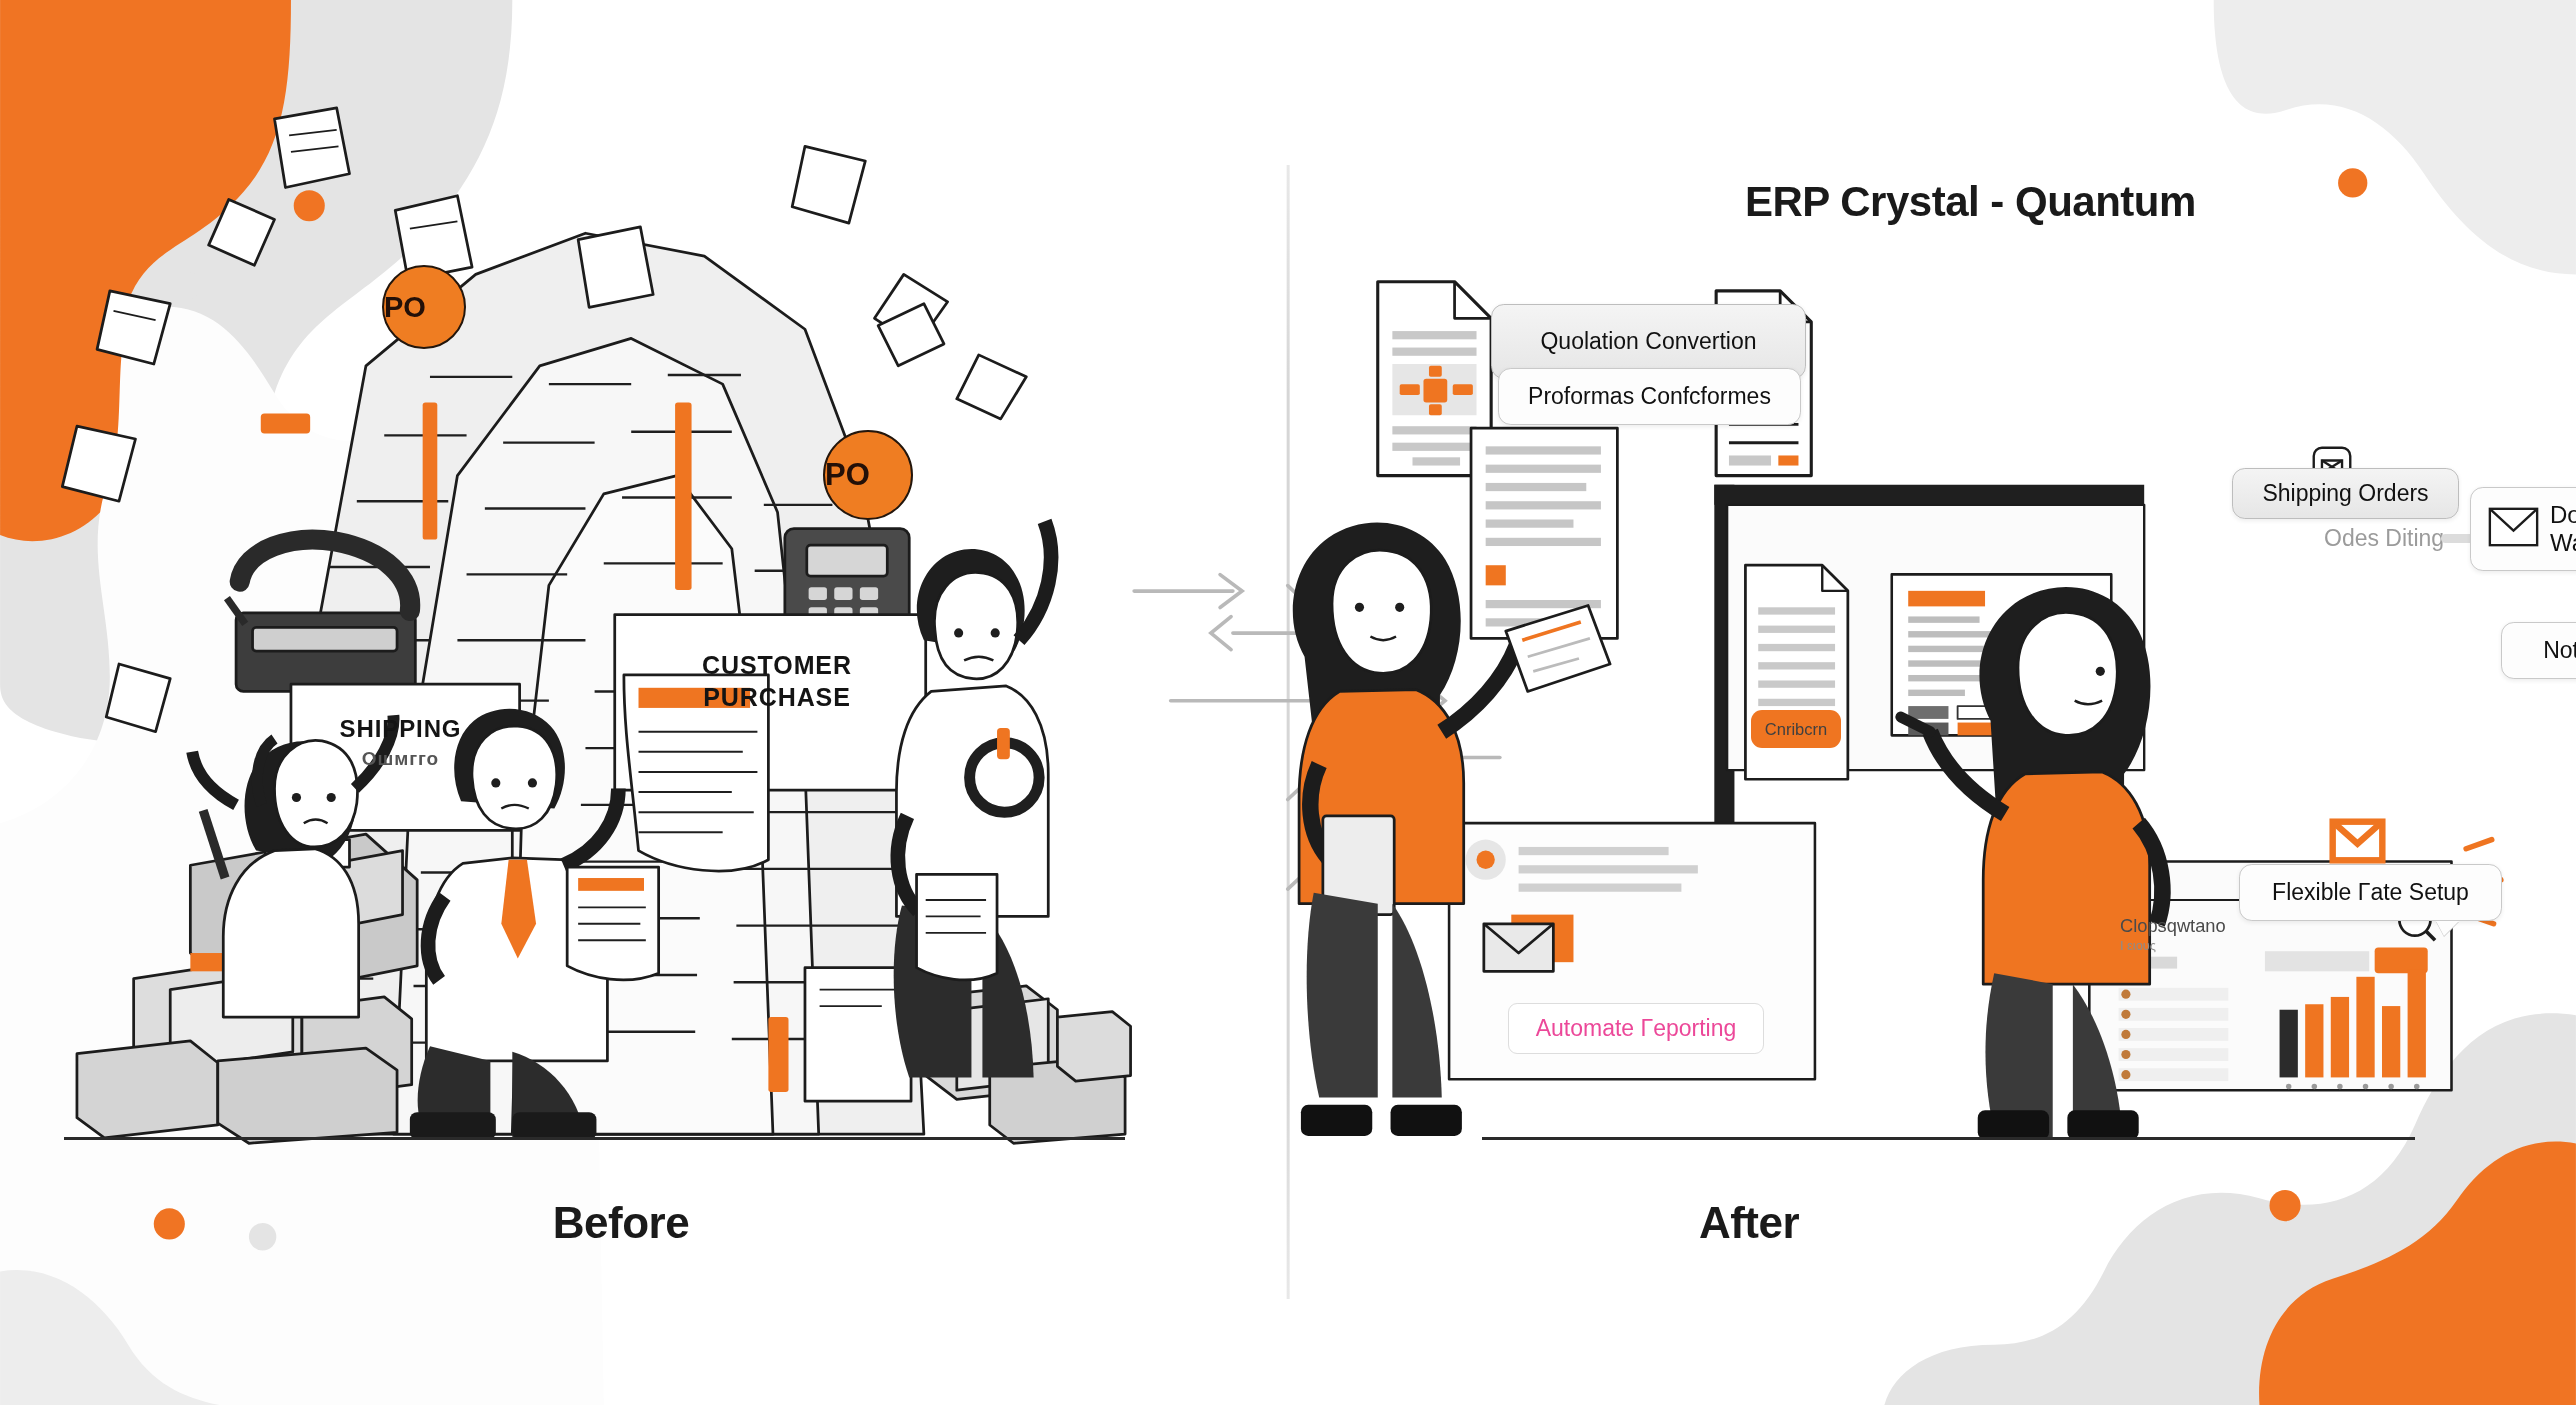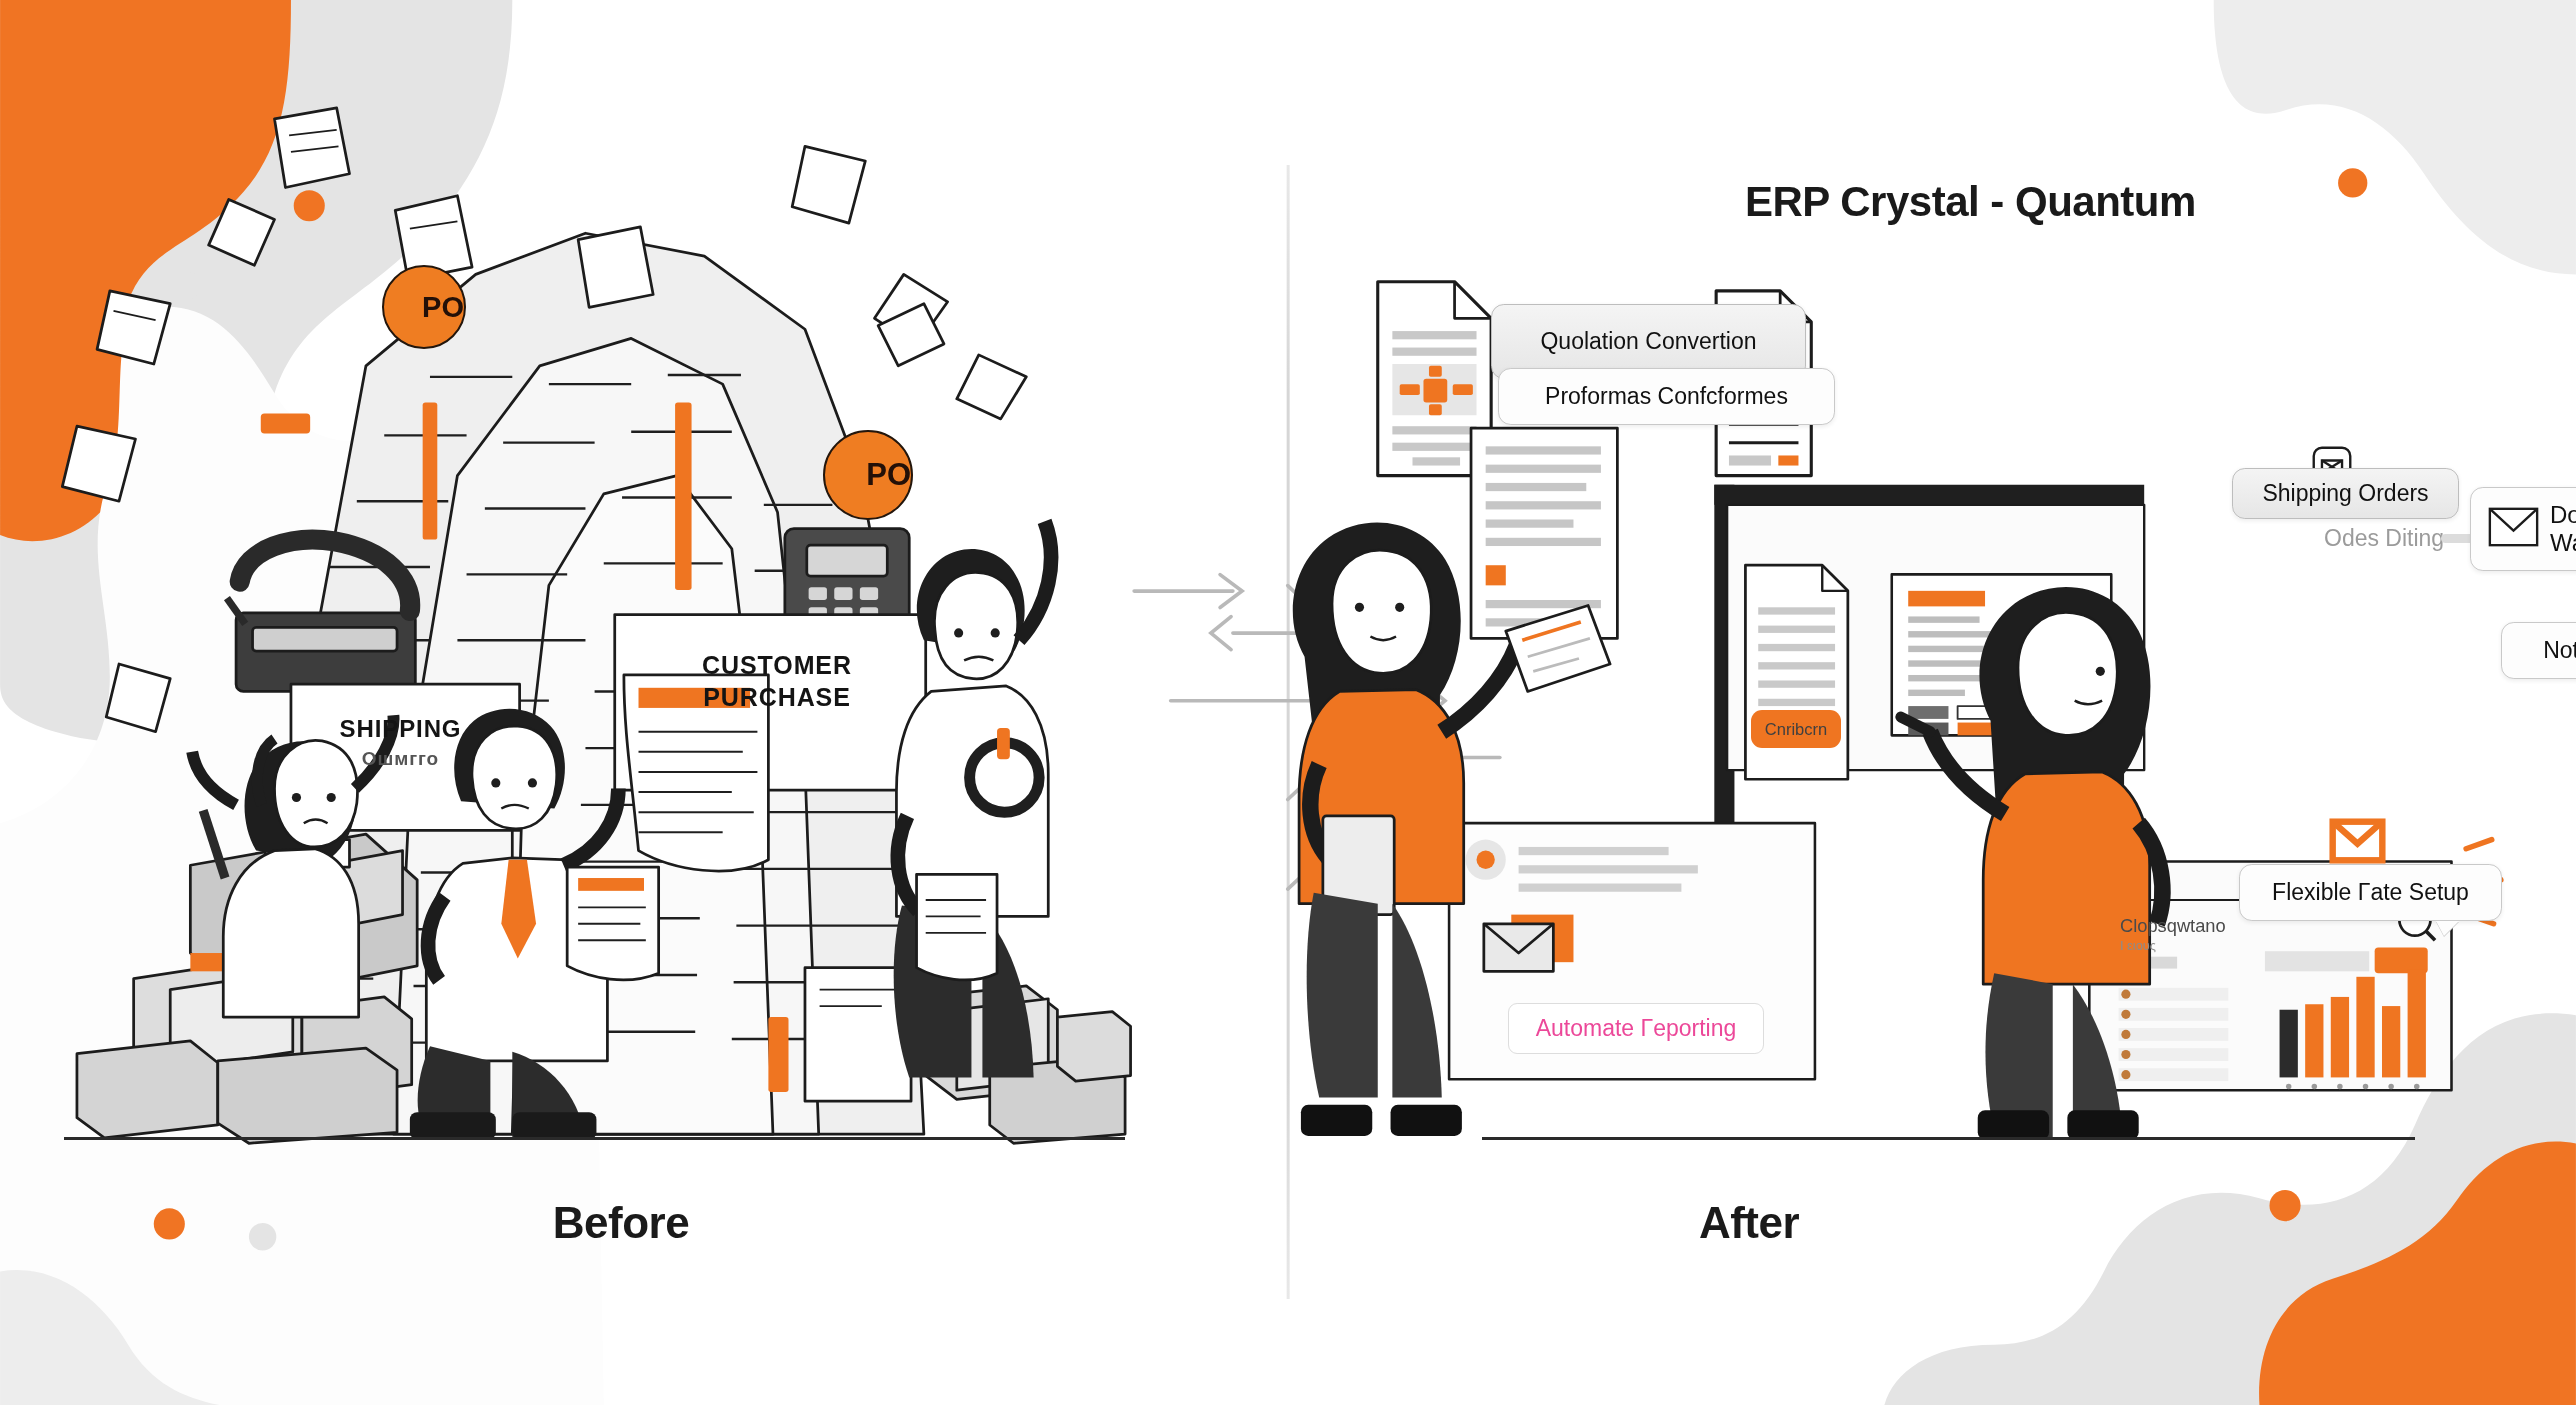--- a/index.html
+++ b/index.html
@@ -59,21 +59,21 @@
     width:0;height:0; border-left:8.2px solid transparent;
     border-right:15.6px solid transparent; border-top:15.6px solid #fdfdfd;
     filter:drop-shadow(0 1.8px 0 #c9c9c9);
   }
   .chip-multiline{ flex-direction:column; align-items:flex-start; line-height:1.16; }
 
   
   .po-badge{
     position:absolute; border-radius:50%;
     background:#ef7d22; border:2.7px solid #23160c;
-    display:flex; align-items:center; justify-content:flex-end;
+    display:flex; align-items:center; justify-content:flex-start;
     color:#231008; font-weight:bold;
   }
 
   .btn-orange{
     position:absolute; background:#ef7521; border-radius:11px;
     display:flex;align-items:center;justify-content:center;
     color:#404040; font-size:20px;
   }
   .btn-outline{
     position:absolute; background:#fff; border:1.8px solid #ddd; border-radius:9.1px;
@@ -646,21 +646,21 @@
     </div>
 
     <div class="btn-outline" style="left:220px;top:1003px;width:256px;height:51px;">
       <span>Automate Γeporting</span>
     </div>
 
     <div class="chip" style="left:203px;top:304px;width:315px;height:75px;">
       <span>Quolation Convertion</span>
     </div>
 
-    <div class="chip plain" style="left:210px;top:368px;width:337px;height:57px;">
+    <div class="chip plain" style="left:210px;top:368px;width:303px;height:57px;">
       <span>Proformas Confcformes</span>
     </div>
 
     <div style="position:absolute;left:1023px;top:445px;width:42px;height:42px;">
       <svg width="42" height="42" viewBox="0 0 46 46" fill="none" stroke="#1c1c1c" stroke-width="2.6">
         <rect x="3" y="3" width="40" height="40" rx="9"></rect>
         <path d="M12,17 L34,17 L34,31 L12,31 Z"></path>
         <line x1="12" y1="17" x2="34" y2="31"></line>
         <line x1="34" y1="17" x2="12" y2="31"></line>
       </svg>

